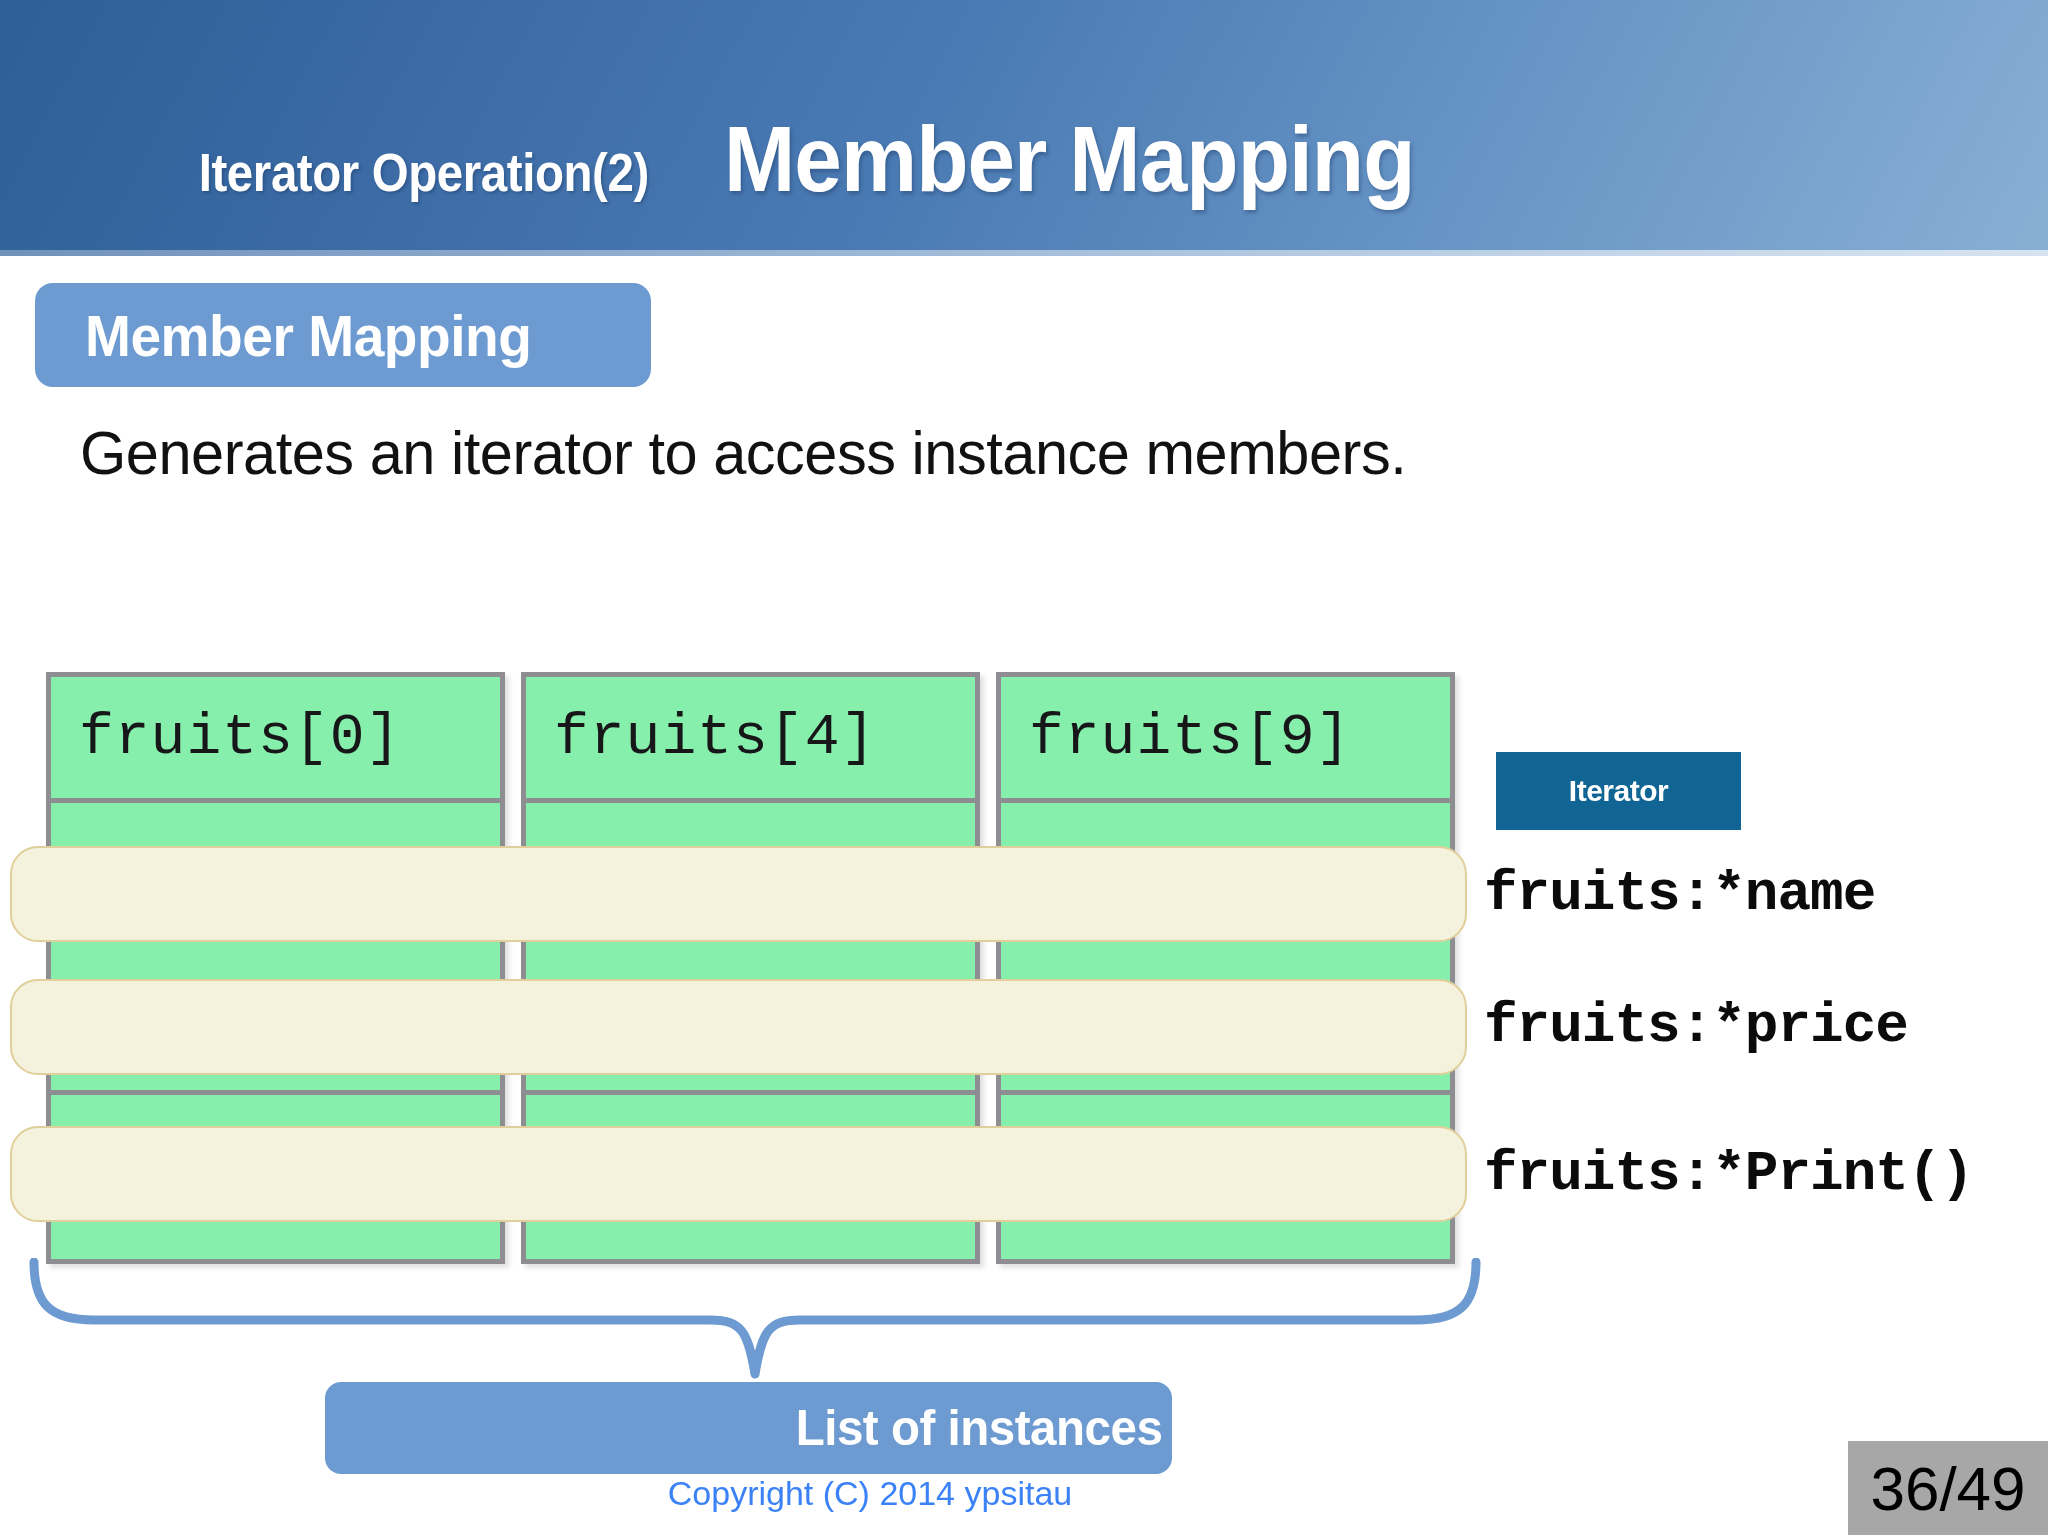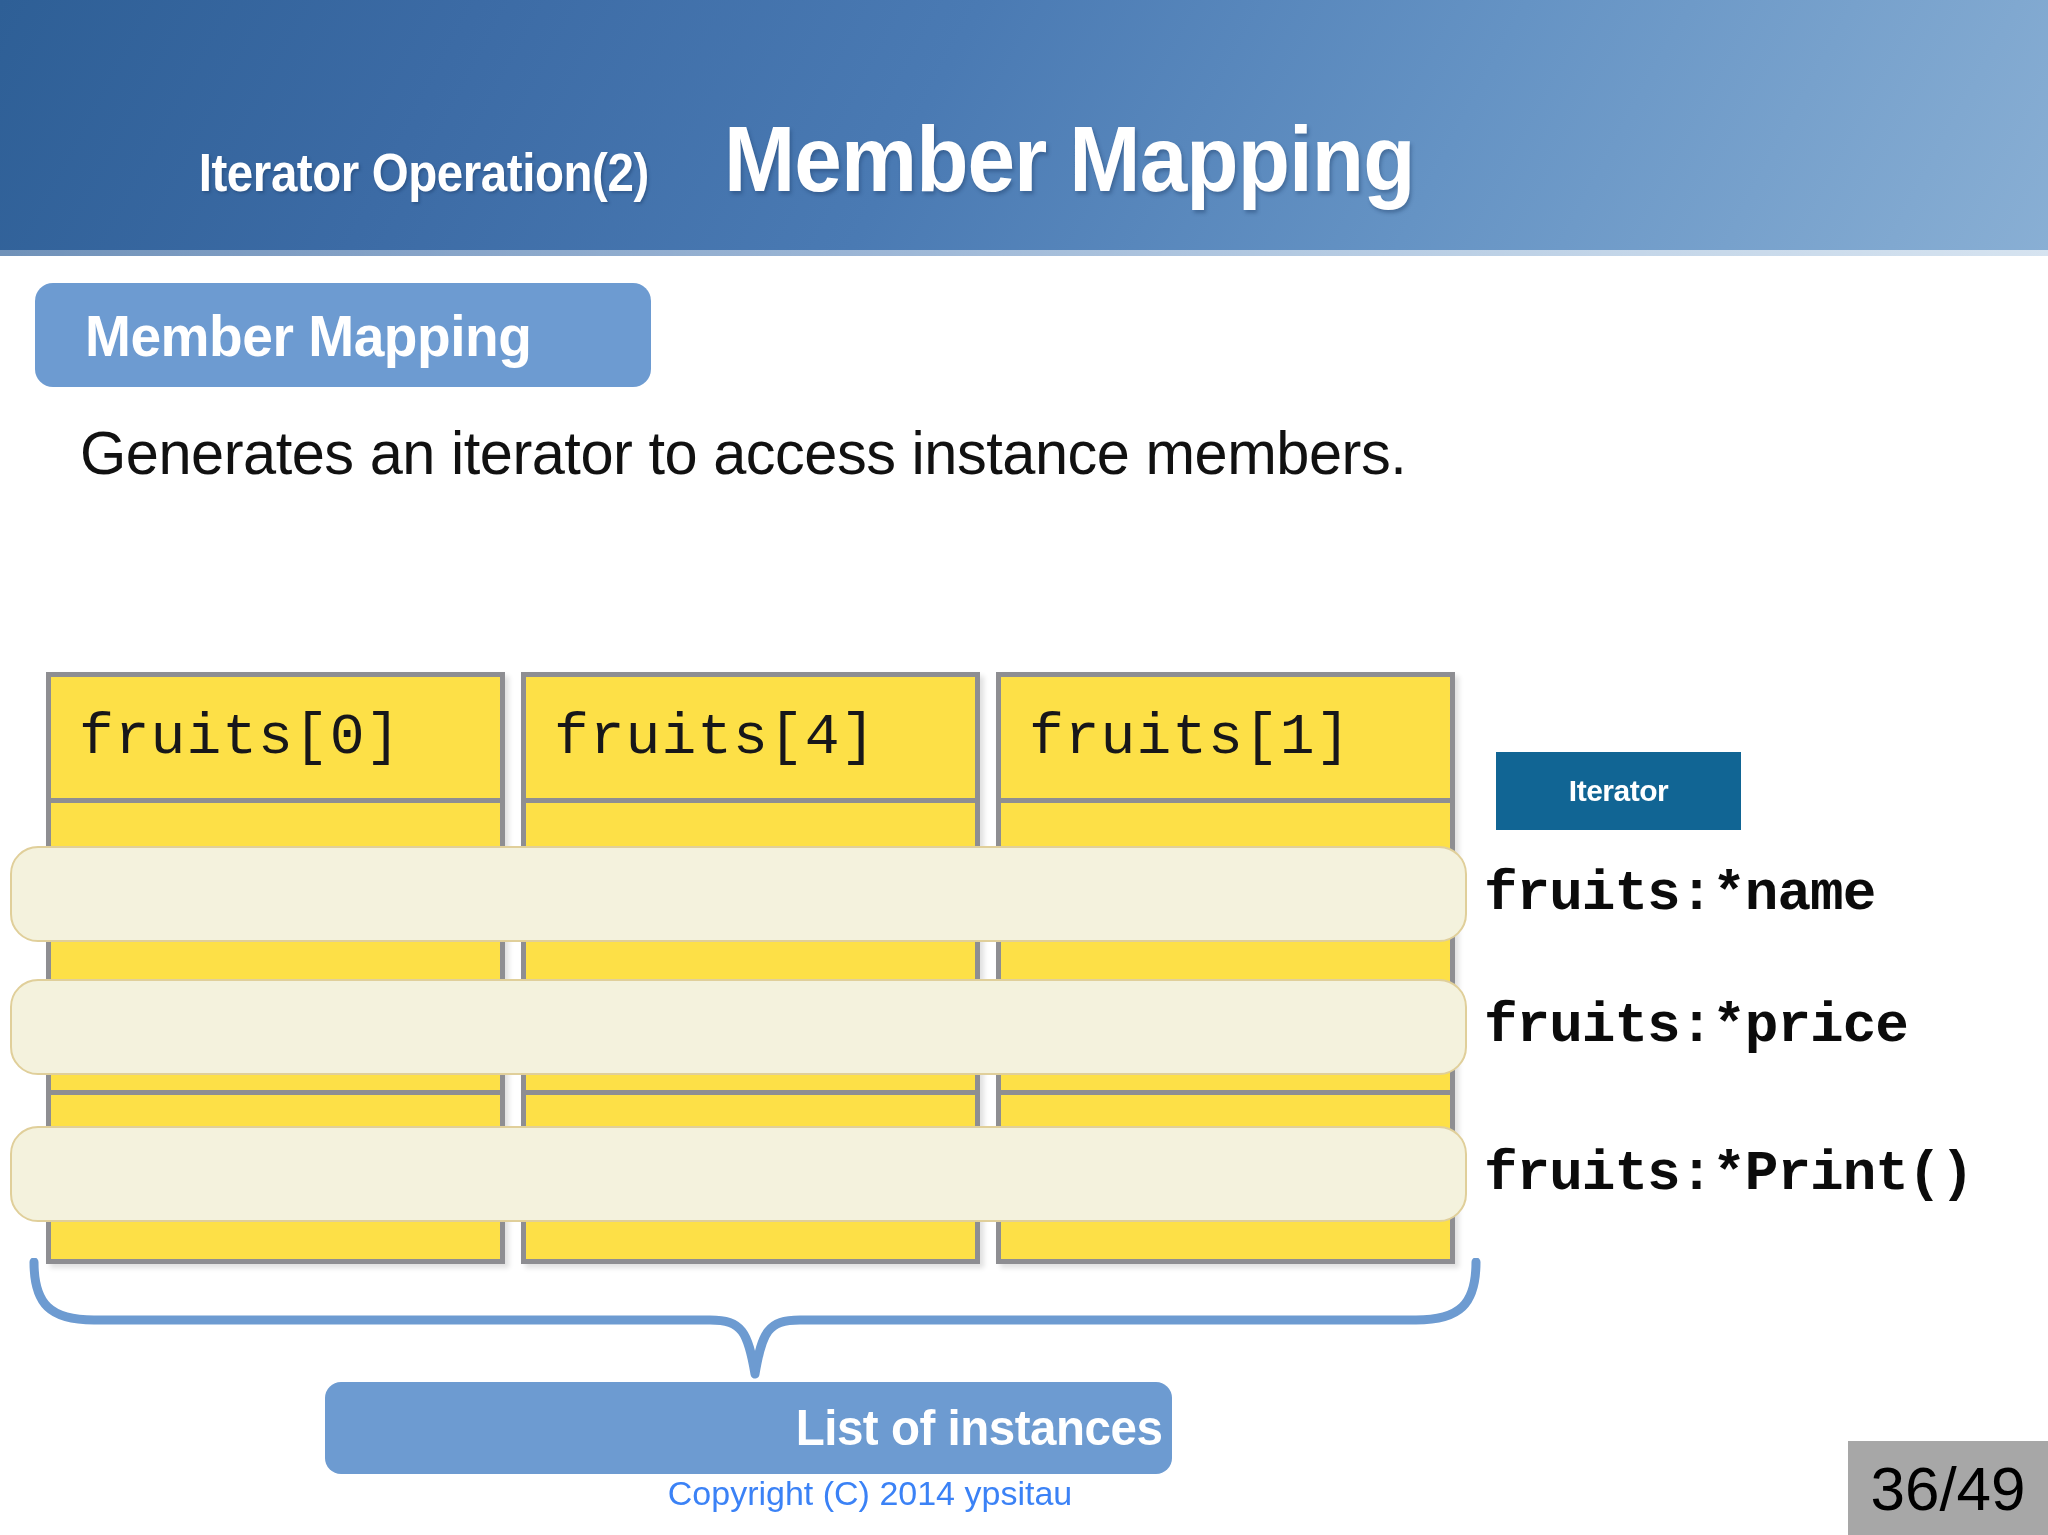--- a/index.html
+++ b/index.html
@@ -99,21 +99,21 @@
   }
 
   
   .inst-box {
     position: absolute;
     top: 672px;
     width: 459px;
     height: 592px;
     box-sizing: border-box;
     border: 5px solid #8e8e92;
-    background: #fde047;
+    background: #86efac;
     box-shadow: 4px 4px 5px rgba(0,0,0,0.12);
   }
   #inst-box-0 { left: 46px; }
   #inst-box-1 { left: 521px; }
   #inst-box-2 { left: 996px; }
 
   .inst-header {
     position: absolute;
     left: 0; top: 0;
     width: 100%;
@@ -314,21 +314,21 @@
     <div class="member-slot member-slot-1">
       <span class="member-label">price</span>
     </div>
     <div class="member-slot member-slot-2">
       <span class="member-label">Print()</span>
     </div>
   </div>
 
   <div class="inst-box" id="inst-box-2">
     <div class="inst-header">
-      <span class="inst-header-label">fruits[1]</span>
+      <span class="inst-header-label">fruits[9]</span>
     </div>
     <div class="inst-divider inst-divider-mid"></div>
     <div class="member-slot member-slot-0">
       <span class="member-label">name</span>
     </div>
     <div class="member-slot member-slot-1">
       <span class="member-label">price</span>
     </div>
     <div class="member-slot member-slot-2">
       <span class="member-label">Print()</span>

